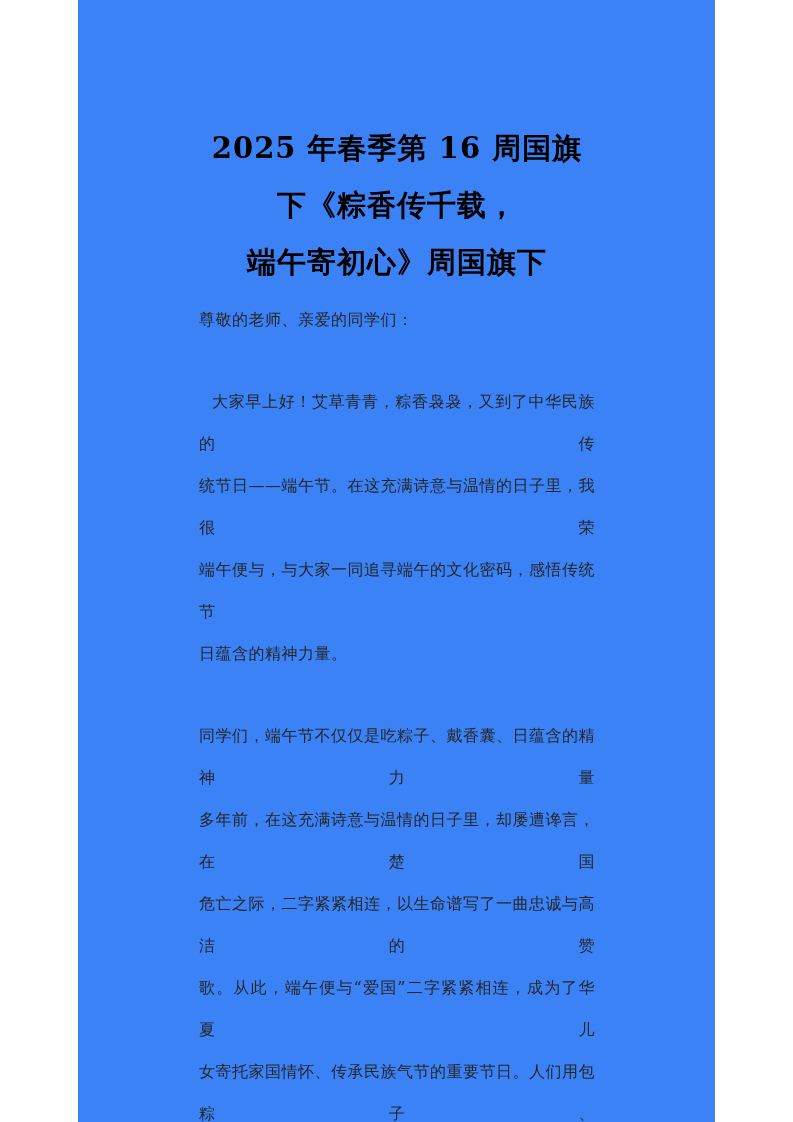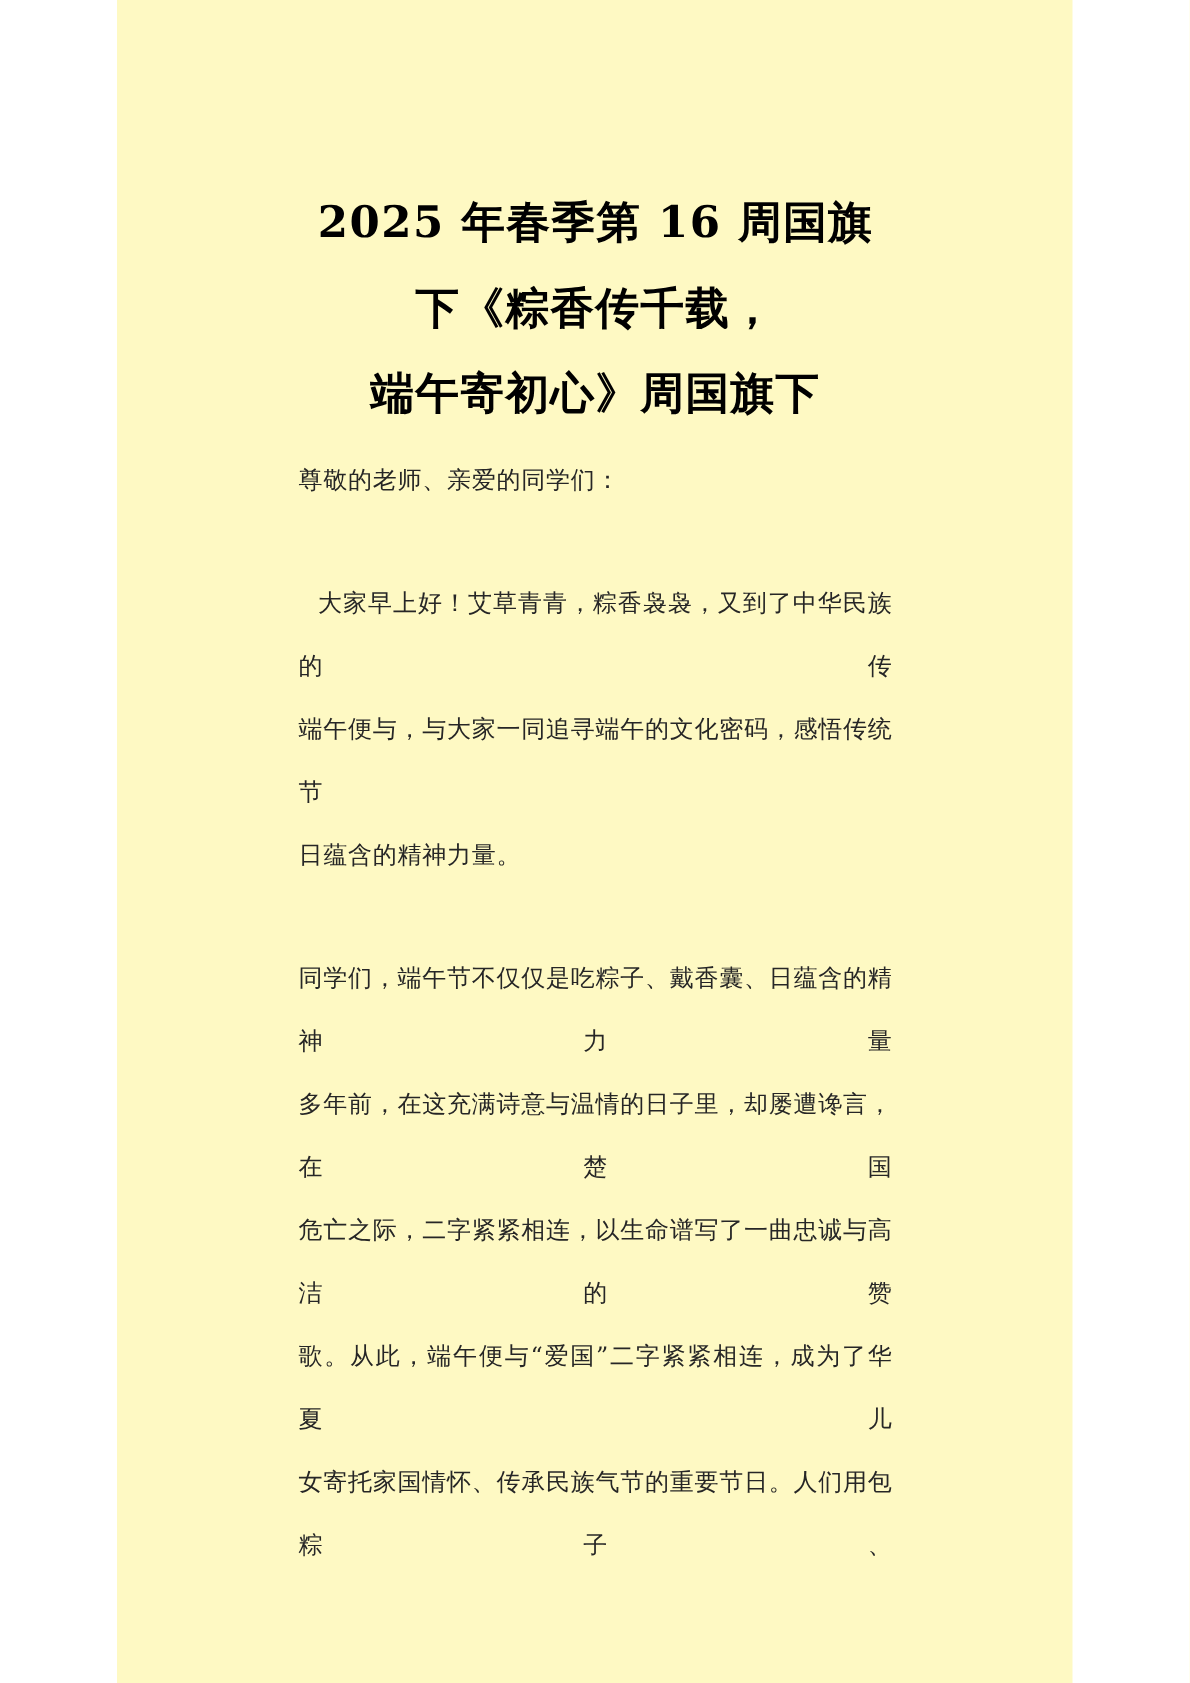--- a/index.html
+++ b/index.html
@@ -5,21 +5,21 @@
   html, body {
     margin: 0;
     padding: 0;
     background: #ffffff;
   }
   .page {
     position: relative;
     width: 637px;
     height: 1122px;
     margin: 0 auto;
-    background: #fef9c3;
+    background: #3b82f6;
     box-sizing: border-box;
     padding: 120px 120px 0 121px;
     font-family: "DejaVu Serif", "Liberation Serif", serif;
     overflow: hidden;
   }
   .doc-title {
     margin: 0 0 8px 0;
     font-size: 29px;
     line-height: 57px;
     font-weight: 700;
@@ -61,20 +61,21 @@
   <h1 class="doc-title">
     <span class="title-line">2025 年春季第 16 周国旗下《粽香传千载，</span>
     <span class="title-line">端午寄初心》周国旗下</span>
   </h1>
   <div class="doc-body">
       <div class="para">
         <div class="line last">尊敬的老师、亲爱的同学们：</div>
       </div>
       <div class="para indent">
         <div class="line">大家早上好！艾草青青，粽香袅袅，又到了中华民族的传</div>
+        <div class="line">统节日——端午节。在这充满诗意与温情的日子里，我很荣</div>
         <div class="line">端午便与，与大家一同追寻端午的文化密码，感悟传统节</div>
         <div class="line last">日蕴含的精神力量。</div>
       </div>
       <div class="para">
         <div class="line">同学们，端午节不仅仅是吃粽子、戴香囊、日蕴含的精神力量</div>
         <div class="line">多年前，在这充满诗意与温情的日子里，却屡遭谗言，在楚国</div>
         <div class="line">危亡之际，二字紧紧相连，以生命谱写了一曲忠诚与高洁的赞</div>
         <div class="line">歌。从此，端午便与“爱国”二字紧紧相连，成为了华夏儿</div>
         <div class="line">女寄托家国情怀、传承民族气节的重要节日。人们用包粽子、</div>
       </div>

